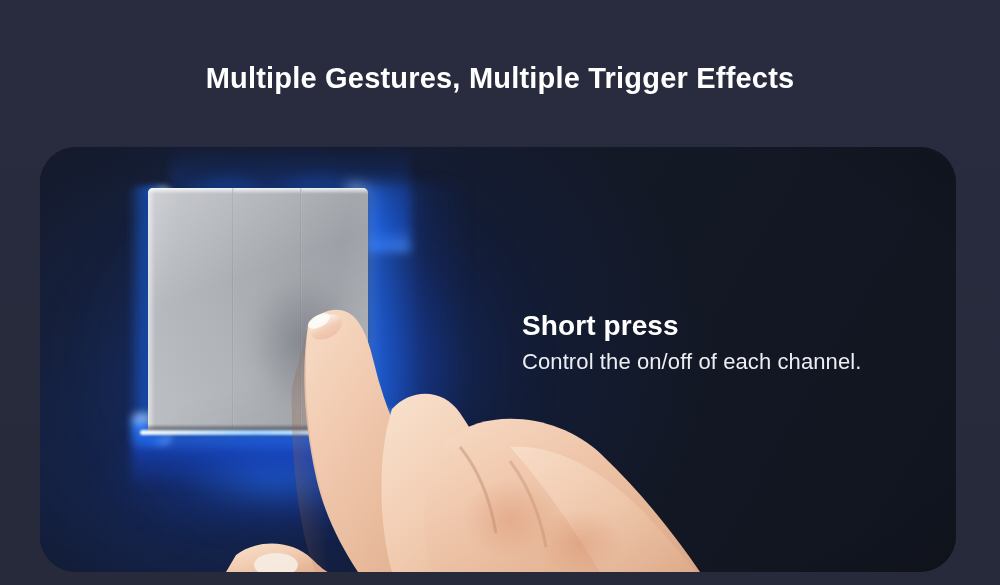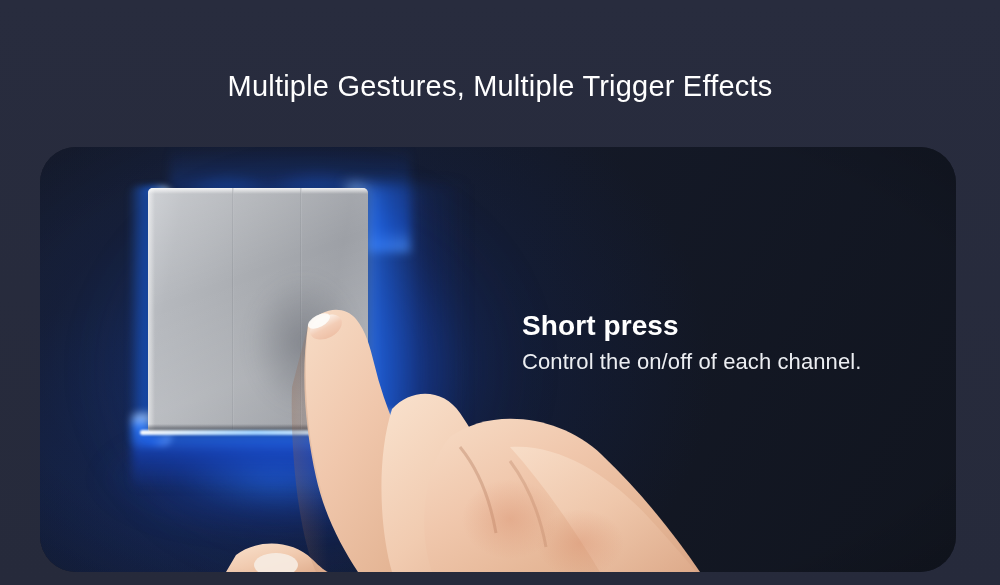--- a/index.html
+++ b/index.html
@@ -8,23 +8,23 @@
     background:#272b3d;
     font-family:"Liberation Sans", sans-serif;
   }
   .page {
     position:relative; width:1000px; height:585px;
     background:linear-gradient(180deg,#282c3e 0%,#262a3b 100%);
   }
 
   
   .title {
-    position:absolute; left:0; top:70px; width:1000px;
+    position:absolute; left:0; top:62px; width:1000px;
     text-align:center;
-    font-size:29px; font-weight:normal; color:#ffffff;
+    font-size:29px; font-weight:bold; color:#ffffff;
     letter-spacing:.2px;
   }
 
   
   .card {
     position:absolute; left:40px; top:147px;
     width:916px; height:425px;
     border-radius:36px;
     overflow:hidden;
     background:#141825;

